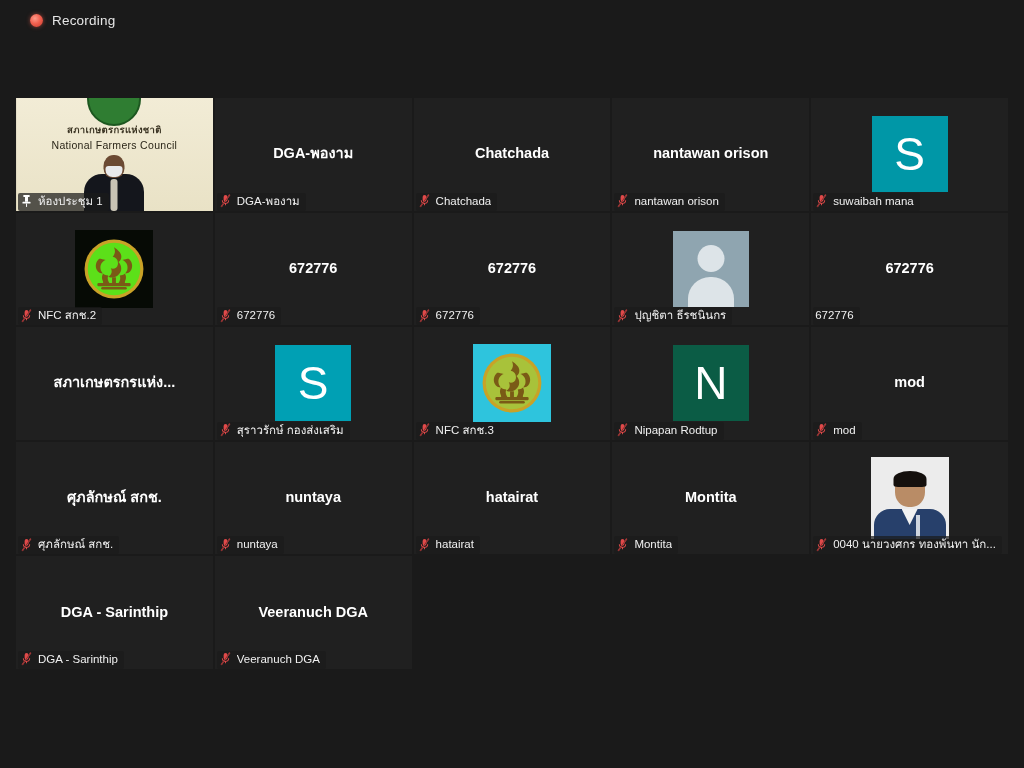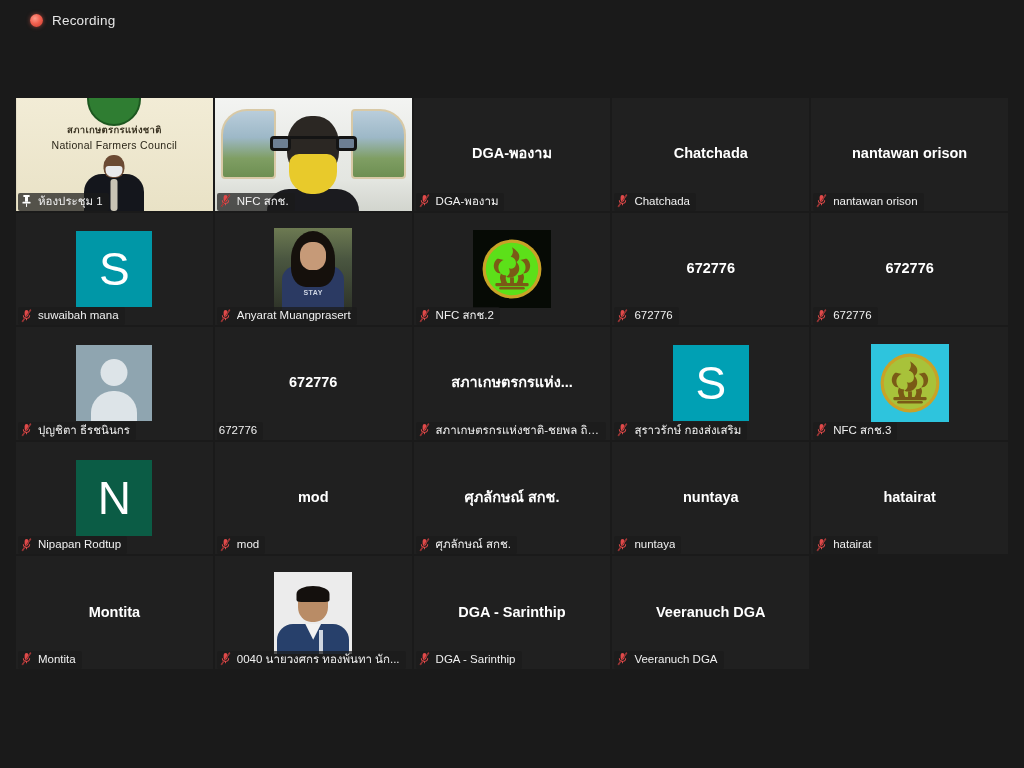--- a/index.html
+++ b/index.html
@@ -317,45 +317,20 @@
       <g fill="#ffffff">
         <rect x="6" y="2" width="12" height="3.4" rx="1"></rect>
         <rect x="9.2" y="5.4" width="5.6" height="9"></rect>
         <rect x="4.5" y="14.4" width="15" height="3.2" rx="1"></rect>
         <rect x="11.2" y="17.6" width="1.8" height="6.4"></rect>
       </g>
     </svg>
         <span class="ltext">ห้องประชุม 1</span>
     </div>
     </div>
-    <div class="tile highlight-dim">
-      <div class="photo fill nfc2">
-      <div class="room"></div>
-      <div class="winL"></div>
-        <div class="winR"></div>
-      <div class="floor"></div>
-      <div class="shoulders"></div>
-      <div class="head"></div>
-      <div class="mask"></div>
-      <div class="lensL"></div>
-        <div class="lensR"></div>
-      <div class="glasses"></div>
-    </div>
-      <div class="tile-label">
-      <svg class="mic-icon" viewBox="0 0 24 26" xmlns="http://www.w3.org/2000/svg">
-      <g fill="#e04a4a">
-        <rect x="8.5" y="2" width="7" height="12" rx="3.5"></rect>
-        <path d="M5.2 11.5h1.8a5 5 0 0 0 10 0h1.8a6.8 6.8 0 0 1-5.9 6.6V21h-1.8v-2.9a6.8 6.8 0 0 1-5.9-6.6z"></path>
-      </g>
-      <line x1="4" y1="24" x2="20" y2="1" stroke="#e04a4a" stroke-width="2.6"></line>
-      <line x1="4" y1="24" x2="20" y2="1" stroke="#2a1010" stroke-width="0.9"></line>
-    </svg>
-        <span class="ltext">NFC สกช.</span>
-    </div>
-    </div>
     <div class="tile">
       <div class="tile-name">DGA-พองาม</div>
       <div class="tile-label">
       <svg class="mic-icon" viewBox="0 0 24 26" xmlns="http://www.w3.org/2000/svg">
       <g fill="#e04a4a">
         <rect x="8.5" y="2" width="7" height="12" rx="3.5"></rect>
         <path d="M5.2 11.5h1.8a5 5 0 0 0 10 0h1.8a6.8 6.8 0 0 1-5.9 6.6V21h-1.8v-2.9a6.8 6.8 0 0 1-5.9-6.6z"></path>
       </g>
       <line x1="4" y1="24" x2="20" y2="1" stroke="#e04a4a" stroke-width="2.6"></line>
       <line x1="4" y1="24" x2="20" y2="1" stroke="#2a1010" stroke-width="0.9"></line>
@@ -398,41 +373,20 @@
       <div class="tile-label">
       <svg class="mic-icon" viewBox="0 0 24 26" xmlns="http://www.w3.org/2000/svg">
       <g fill="#e04a4a">
         <rect x="8.5" y="2" width="7" height="12" rx="3.5"></rect>
         <path d="M5.2 11.5h1.8a5 5 0 0 0 10 0h1.8a6.8 6.8 0 0 1-5.9 6.6V21h-1.8v-2.9a6.8 6.8 0 0 1-5.9-6.6z"></path>
       </g>
       <line x1="4" y1="24" x2="20" y2="1" stroke="#e04a4a" stroke-width="2.6"></line>
       <line x1="4" y1="24" x2="20" y2="1" stroke="#2a1010" stroke-width="0.9"></line>
     </svg>
         <span class="ltext">suwaibah mana</span>
-    </div>
-    </div>
-    <div class="tile">
-      <div class="photo center">
-      <div class="ph-anyarat">
-          <div class="shirt"></div>
-          <div class="txt">STAY</div>
-        <div class="hair"></div>
-          <div class="face"></div>
-        </div>
-    </div>
-      <div class="tile-label">
-      <svg class="mic-icon" viewBox="0 0 24 26" xmlns="http://www.w3.org/2000/svg">
-      <g fill="#e04a4a">
-        <rect x="8.5" y="2" width="7" height="12" rx="3.5"></rect>
-        <path d="M5.2 11.5h1.8a5 5 0 0 0 10 0h1.8a6.8 6.8 0 0 1-5.9 6.6V21h-1.8v-2.9a6.8 6.8 0 0 1-5.9-6.6z"></path>
-      </g>
-      <line x1="4" y1="24" x2="20" y2="1" stroke="#e04a4a" stroke-width="2.6"></line>
-      <line x1="4" y1="24" x2="20" y2="1" stroke="#2a1010" stroke-width="0.9"></line>
-    </svg>
-        <span class="ltext">Anyarat Muangprasert</span>
     </div>
     </div>
     <div class="tile">
       <div class="av-wrap">
     <div class="emblem bg-black" style="background:#060a05">
       <svg viewBox="0 0 100 100" width="64" height="64">
         <circle cx="50" cy="50" r="46" fill="#c9a227"></circle>
         <circle cx="50" cy="50" r="41" fill="#5ce019"></circle>
         <g fill="#7a5a16">
           <path d="M50 16c3 7 1 11-2 15 6 1 9 6 8 12-1 6-7 8-11 6 3 5 1 11-4 13 7 3 13 1 17-4 5-6 4-14-1-19 5-3 6-10 2-15-3-4-6-6-9-8z"></path>
@@ -504,31 +458,20 @@
     </div>
     </div>
     <div class="tile">
       <div class="tile-name">672776</div>
       <div class="tile-label">
       <span class="ltext">672776</span>
     </div>
     </div>
     <div class="tile">
       <div class="tile-name">สภาเกษตรกรแห่ง...</div>
-      <div class="tile-label">
-      <svg class="mic-icon" viewBox="0 0 24 26" xmlns="http://www.w3.org/2000/svg">
-      <g fill="#e04a4a">
-        <rect x="8.5" y="2" width="7" height="12" rx="3.5"></rect>
-        <path d="M5.2 11.5h1.8a5 5 0 0 0 10 0h1.8a6.8 6.8 0 0 1-5.9 6.6V21h-1.8v-2.9a6.8 6.8 0 0 1-5.9-6.6z"></path>
-      </g>
-      <line x1="4" y1="24" x2="20" y2="1" stroke="#e04a4a" stroke-width="2.6"></line>
-      <line x1="4" y1="24" x2="20" y2="1" stroke="#2a1010" stroke-width="0.9"></line>
-    </svg>
-        <span class="ltext">สภาเกษตรกรแห่งชาติ-ชยพล ถิลา</span>
-    </div>
     </div>
     <div class="tile">
       <div class="av-wrap">
         <div class="av-letter" style="background:#00a0b4">S</div>
       </div>
       <div class="tile-label">
       <svg class="mic-icon" viewBox="0 0 24 26" xmlns="http://www.w3.org/2000/svg">
       <g fill="#e04a4a">
         <rect x="8.5" y="2" width="7" height="12" rx="3.5"></rect>
         <path d="M5.2 11.5h1.8a5 5 0 0 0 10 0h1.8a6.8 6.8 0 0 1-5.9 6.6V21h-1.8v-2.9a6.8 6.8 0 0 1-5.9-6.6z"></path>

